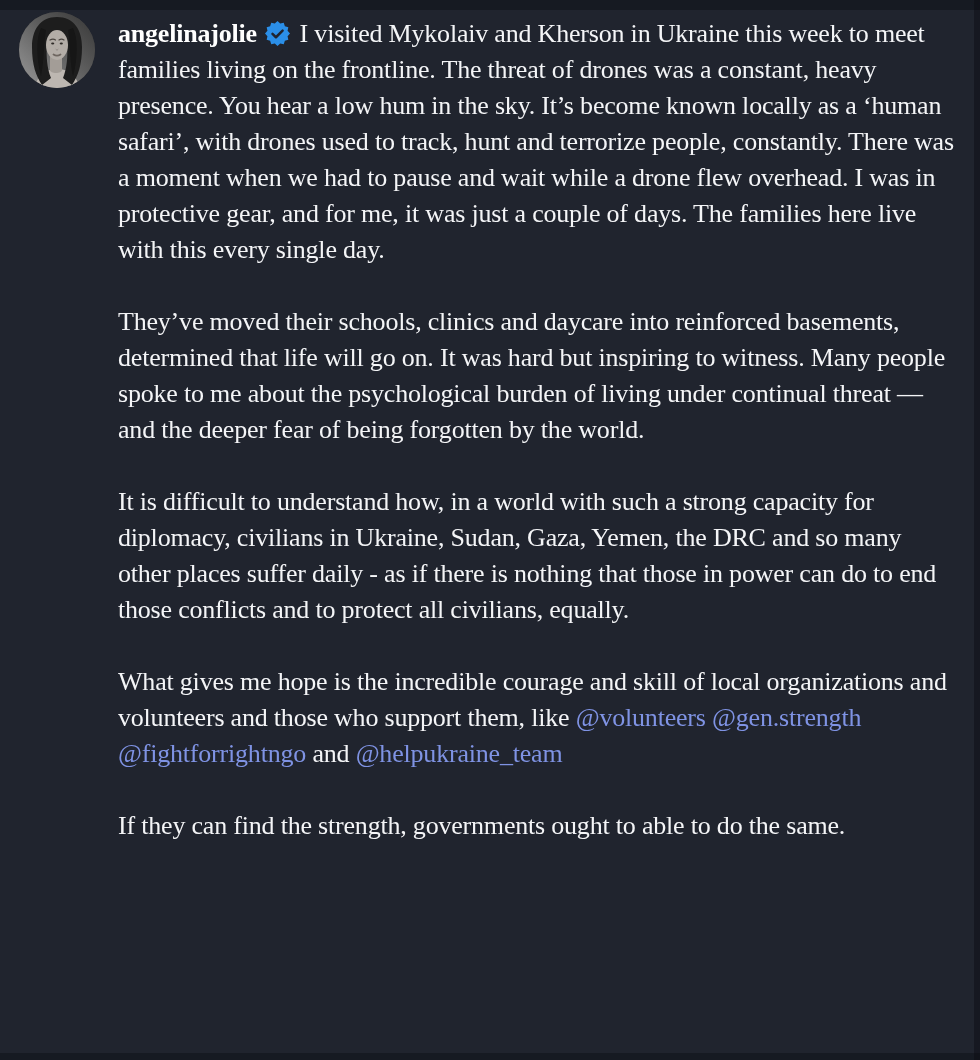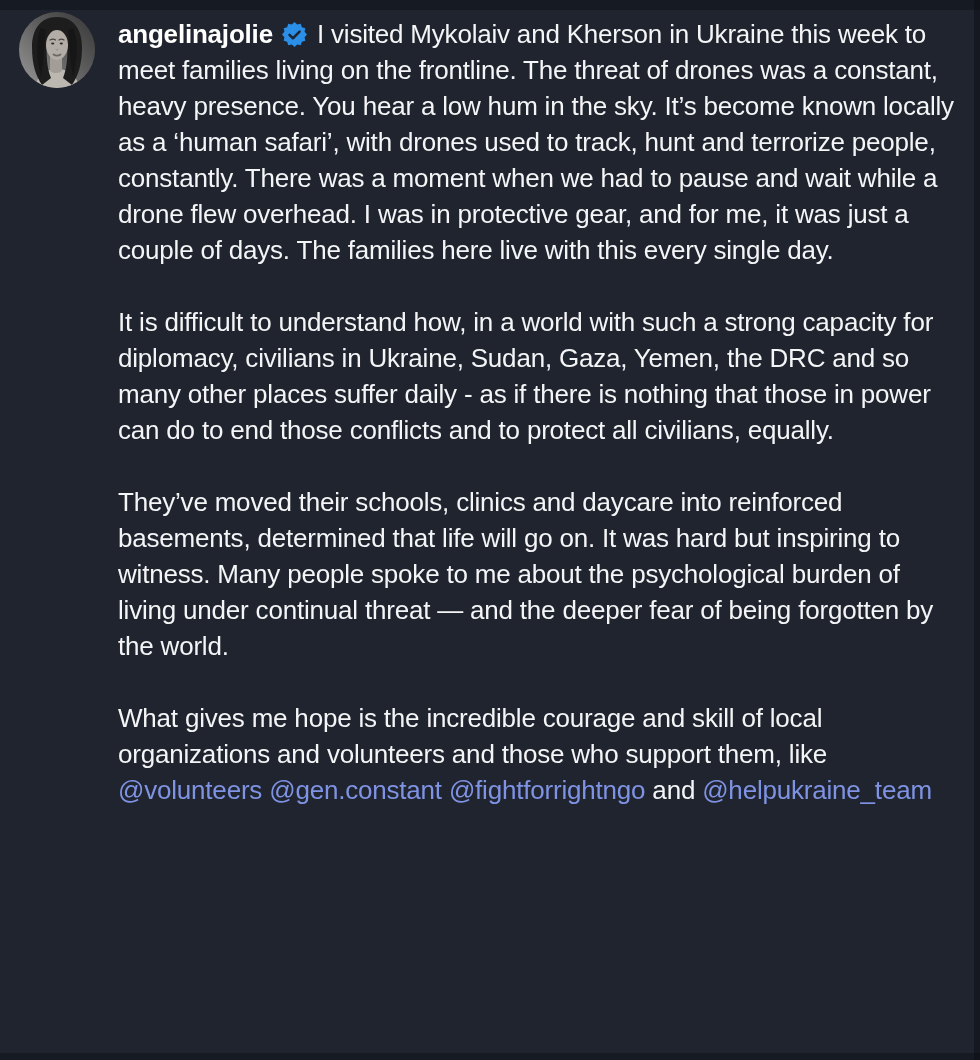--- a/index.html
+++ b/index.html
@@ -15,20 +15,21 @@
   html,body{width:980px;height:1060px;overflow:hidden;}
   body{
     background:var(--background);
     font-family:"Liberation Sans","DejaVu Sans",sans-serif;
     color:var(--text);
   }
   .screen{
     position:relative;
     width:980px;height:1060px;
     background:var(--background);
+    font-family:Liberation Serif, serif;
   }
   .media-edge-top{
     position:absolute;left:0;top:0;width:980px;height:10px;
     background:var(--edge);
   }
   .media-edge-bottom{
     position:absolute;left:0;top:1053px;width:980px;height:7px;
     background:var(--edge);
   }
   .screen-edge-right{
@@ -97,21 +98,22 @@
     </svg>
   </div>
 
   <div class="caption">
       <div class="paragraph"><span class="username">angelinajolie</span> 
   <svg class="badge" viewBox="0 0 24 24" aria-hidden="true">
     <path class="seal" d="M24 12 L21.66 14.59 L22.39 18 L19.07 19.07 L18 22.39 L14.59 21.66 L12 24 L9.41 21.66 L6 22.39 L4.93 19.07 L1.61 18 L2.34 14.59 L0 12 L2.34 9.41 L1.61 6 L4.93 4.93 L6 1.61 L9.41 2.34 L12 0 L14.59 2.34 L18 1.61 L19.07 4.93 L22.39 6 L21.66 9.41 Z"></path>
     <polyline class="check" points="7.2,12.4 10.5,15.6 16.9,9.3" fill="none" stroke-width="2.4" stroke-linecap="round" stroke-linejoin="round"></polyline>
   </svg>
  <span>I visited Mykolaiv and Kherson in Ukraine this week to meet families living on the frontline. The threat of drones was a constant, heavy presence. You hear a low hum in the sky. It’s become known locally as a ‘human safari’, with drones used to track, hunt and terrorize people, constantly. There was a moment when we had to pause and wait while a drone flew overhead. I was in protective gear, and for me, it was just a couple of days. The families here live with this every single day.</span></div>
+      <div class="paragraph"><span>They’ve moved their schools, clinics and daycare into reinforced basements, determined that life will go on. It was hard but inspiring to witness. Many people spoke to me about the psychological burden of living under continual threat — and the deeper fear of being forgotten by the world.</span></div>
       <div class="paragraph"><span>It is difficult to understand how, in a world with such a strong capacity for diplomacy, civilians in Ukraine, Sudan, Gaza, Yemen, the DRC and so many other places suffer daily - as if there is nothing that those in power can do to end those conflicts and to protect all civilians, equally.</span></div>
-      <div class="paragraph"><span>They’ve moved their schools, clinics and daycare into reinforced basements, determined that life will go on. It was hard but inspiring to witness. Many people spoke to me about the psychological burden of living under continual threat — and the deeper fear of being forgotten by the world.</span></div>
-      <div class="paragraph"><span>What gives me hope is the incredible courage and skill of local organizations and volunteers and those who support them, like </span><a class="mention">@volunteers</a><span> </span><a class="mention">@gen.constant</a><span> </span><a class="mention">@fightforrightngo</a><span> and </span><a class="mention">@helpukraine_team</a></div>
+      <div class="paragraph"><span>What gives me hope is the incredible courage and skill of local organizations and volunteers and those who support them, like </span><a class="mention">@volunteers</a><span> </span><a class="mention">@gen.strength</a><span> </span><a class="mention">@fightforrightngo</a><span> and </span><a class="mention">@helpukraine_team</a></div>
+      <div class="paragraph"><span>If they can find the strength, governments ought to able to do the same.</span></div>
     </div>
 
   <div class="media-edge-bottom"></div>
   <div class="screen-edge-right"></div>
 
 </div>
 
 </body></html>

